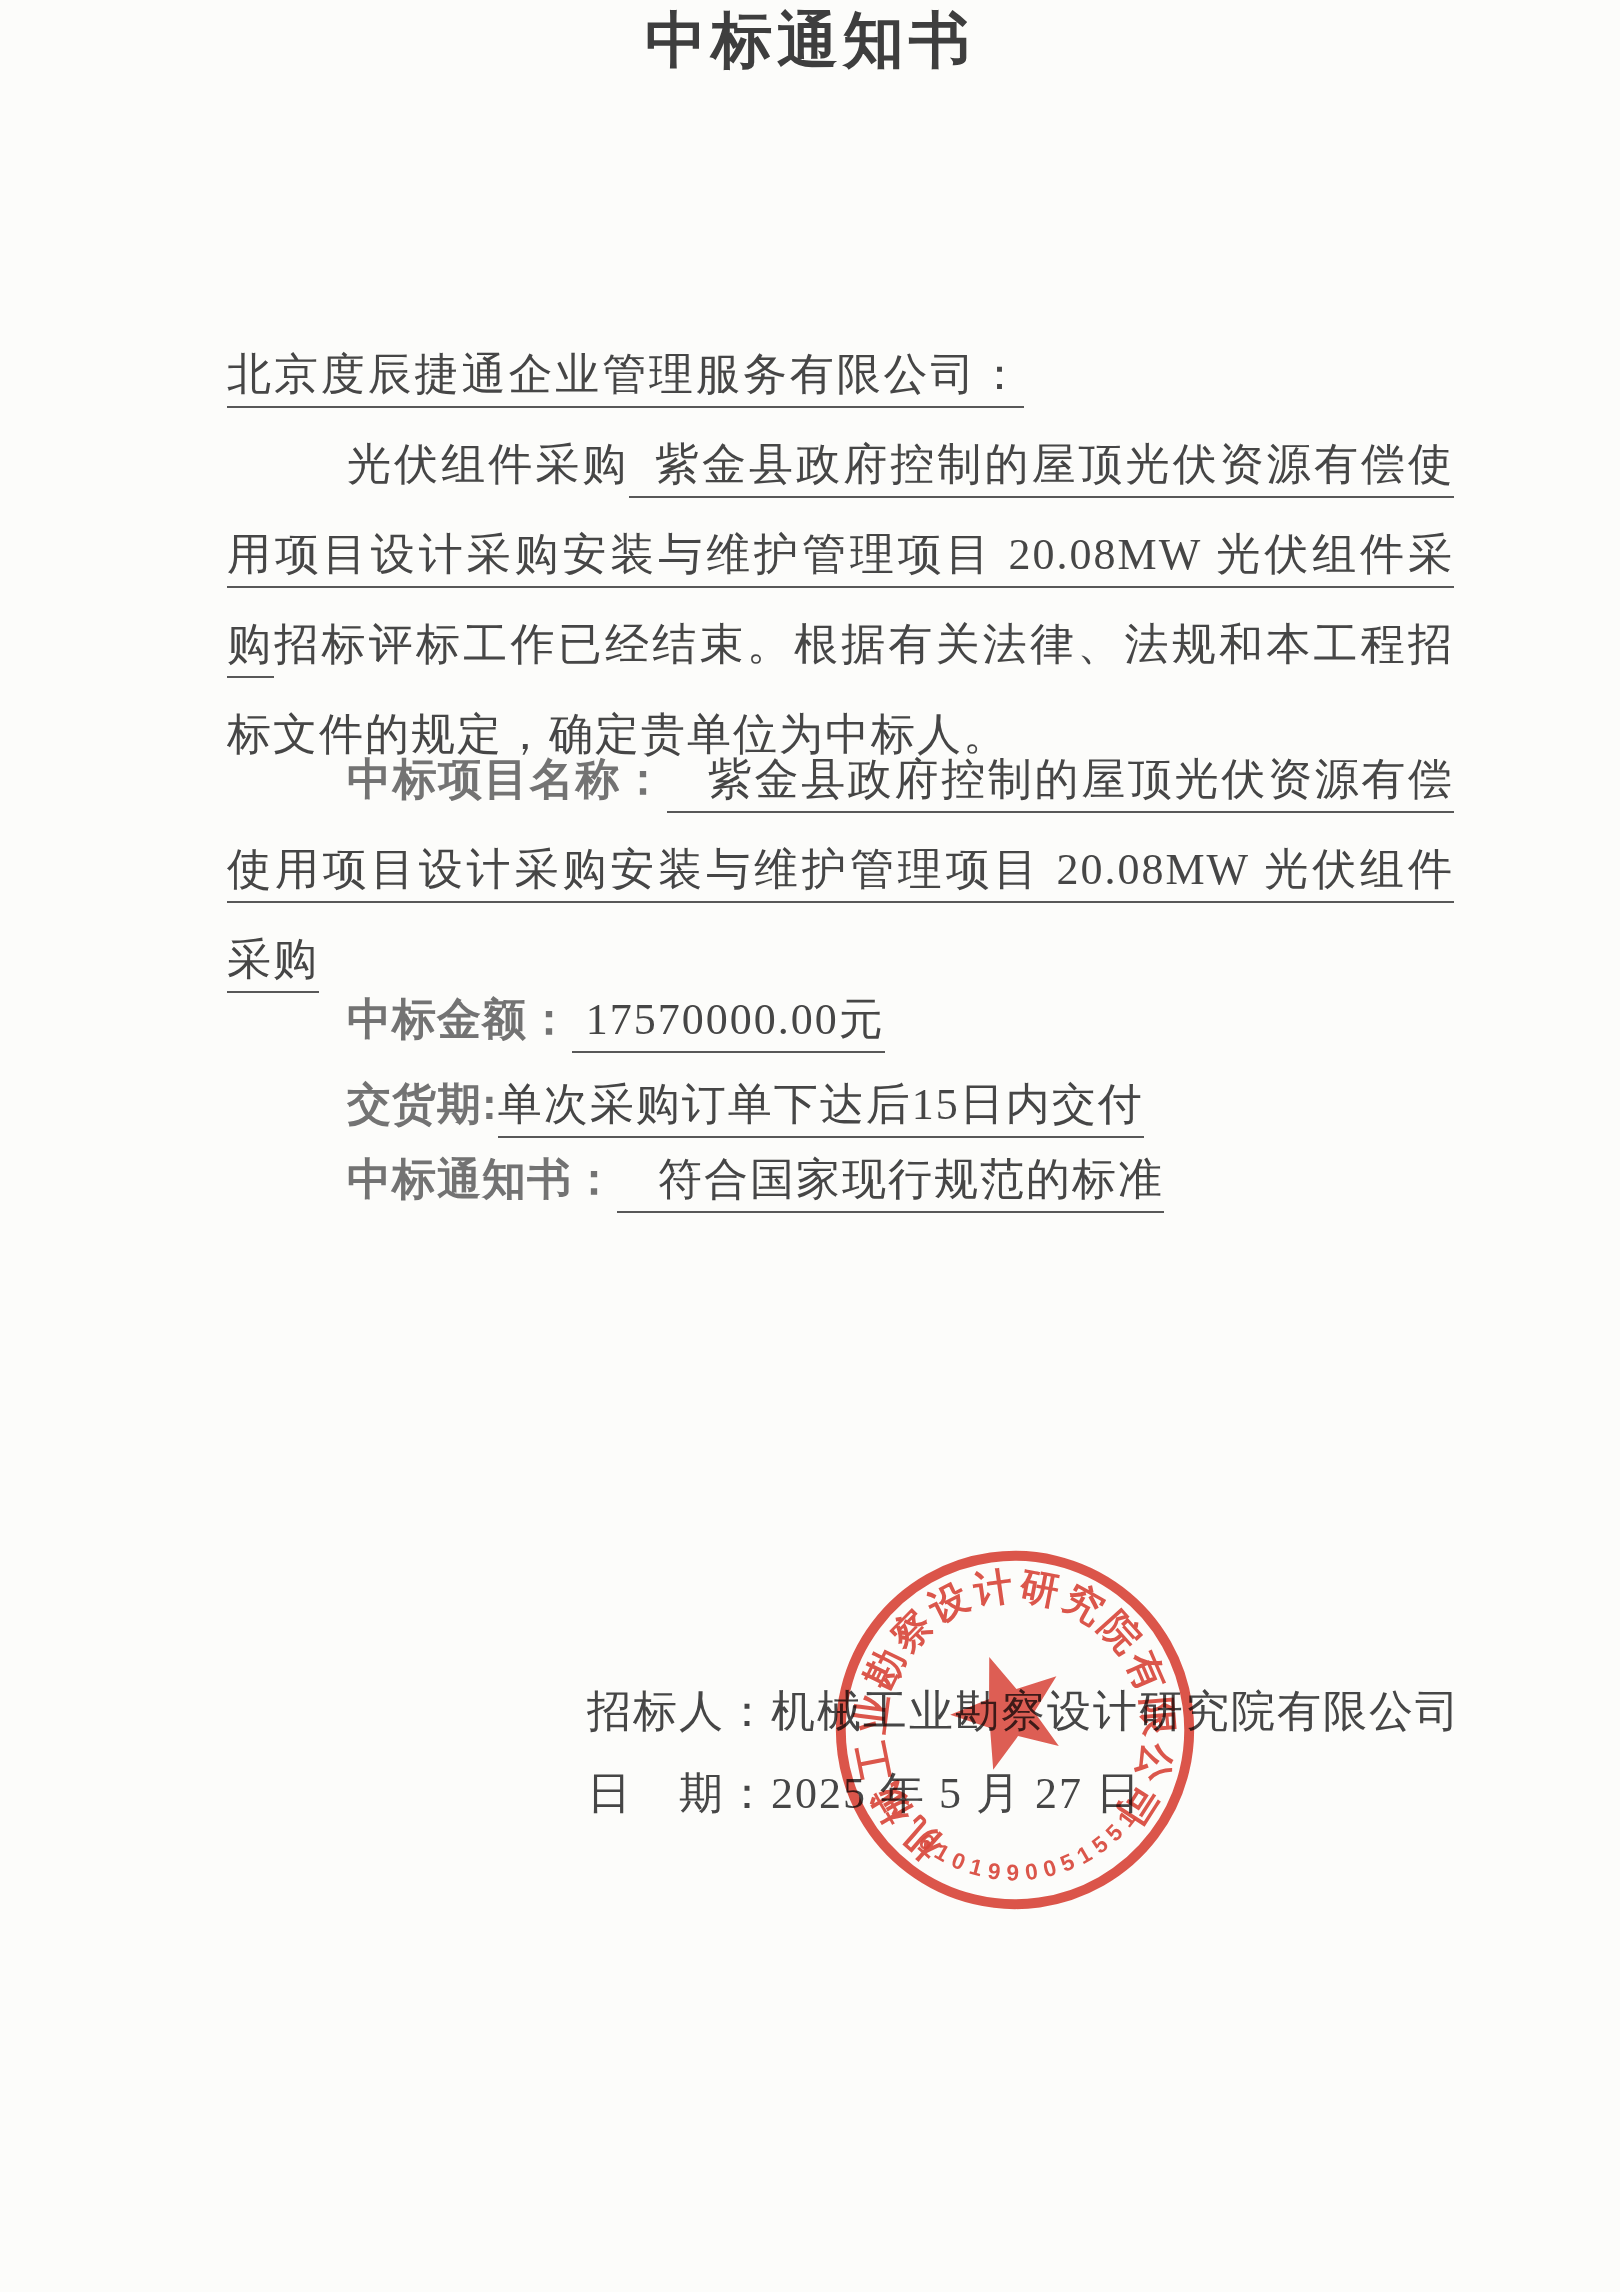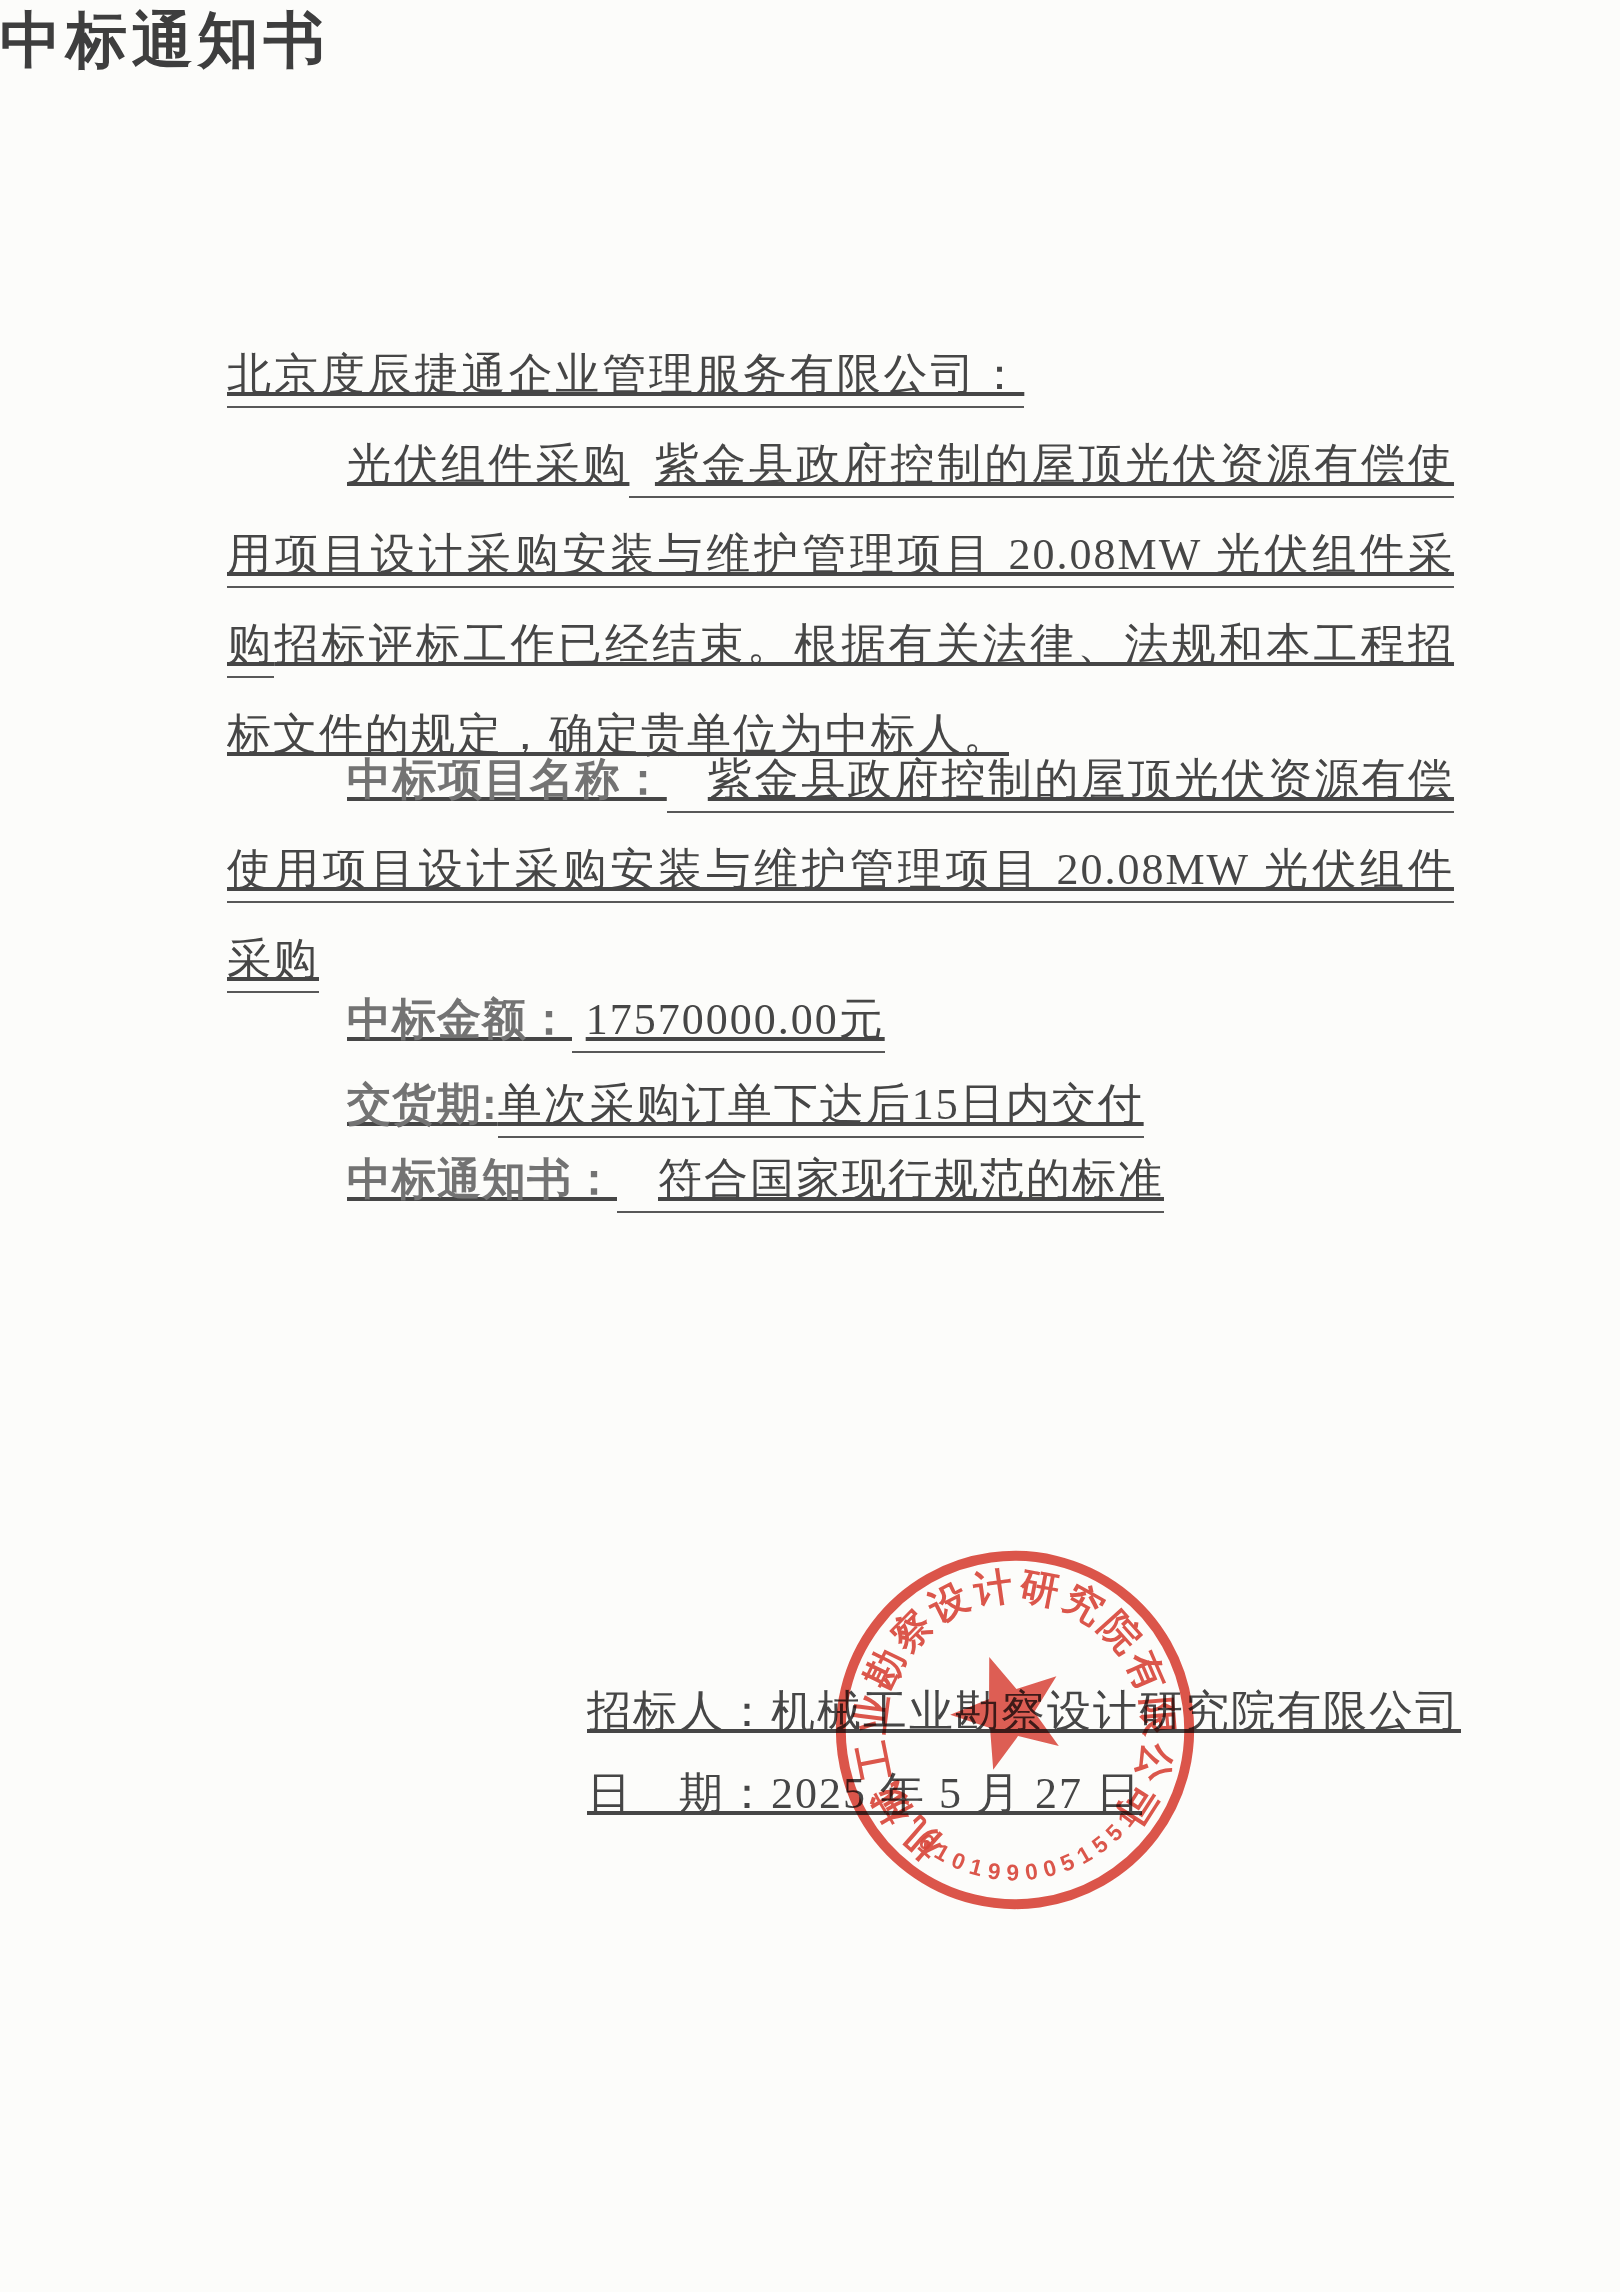--- a/index.html
+++ b/index.html
@@ -5,24 +5,24 @@
   html,body { margin:0; padding:0; background:#e8e8e6; }
   .page {
     position:relative;
     width:1620px; height:2293px;
     margin:0 auto;
     background:#fcfcfa;
     font-family:"Liberation Serif","DejaVu Serif",serif;
     color:#464646;
     overflow:hidden;
   }
-  .blk { position:absolute; left:227px; width:1227px;text-decoration:underline; }
+  .blk { position:absolute; left:227px; width:1227px; }
   .doc-title {
     left:0; width:1620px; top:218px;
-    text-align:left;
+    text-align:center;
     font-family:"Liberation Sans","DejaVu Sans",sans-serif;
     font-weight:700; font-size:61px; letter-spacing:4.9px; color:#3e3e3e;
   }
   .addressee { top:345px; font-size:44px; letter-spacing:2.9px; }
   .para {
     font-size:44px; line-height:90px; letter-spacing:2px;
     text-align:justify; text-indent:120px;
   }
   .p1 { top:420px; }
   .p2 { top:1240px; }

